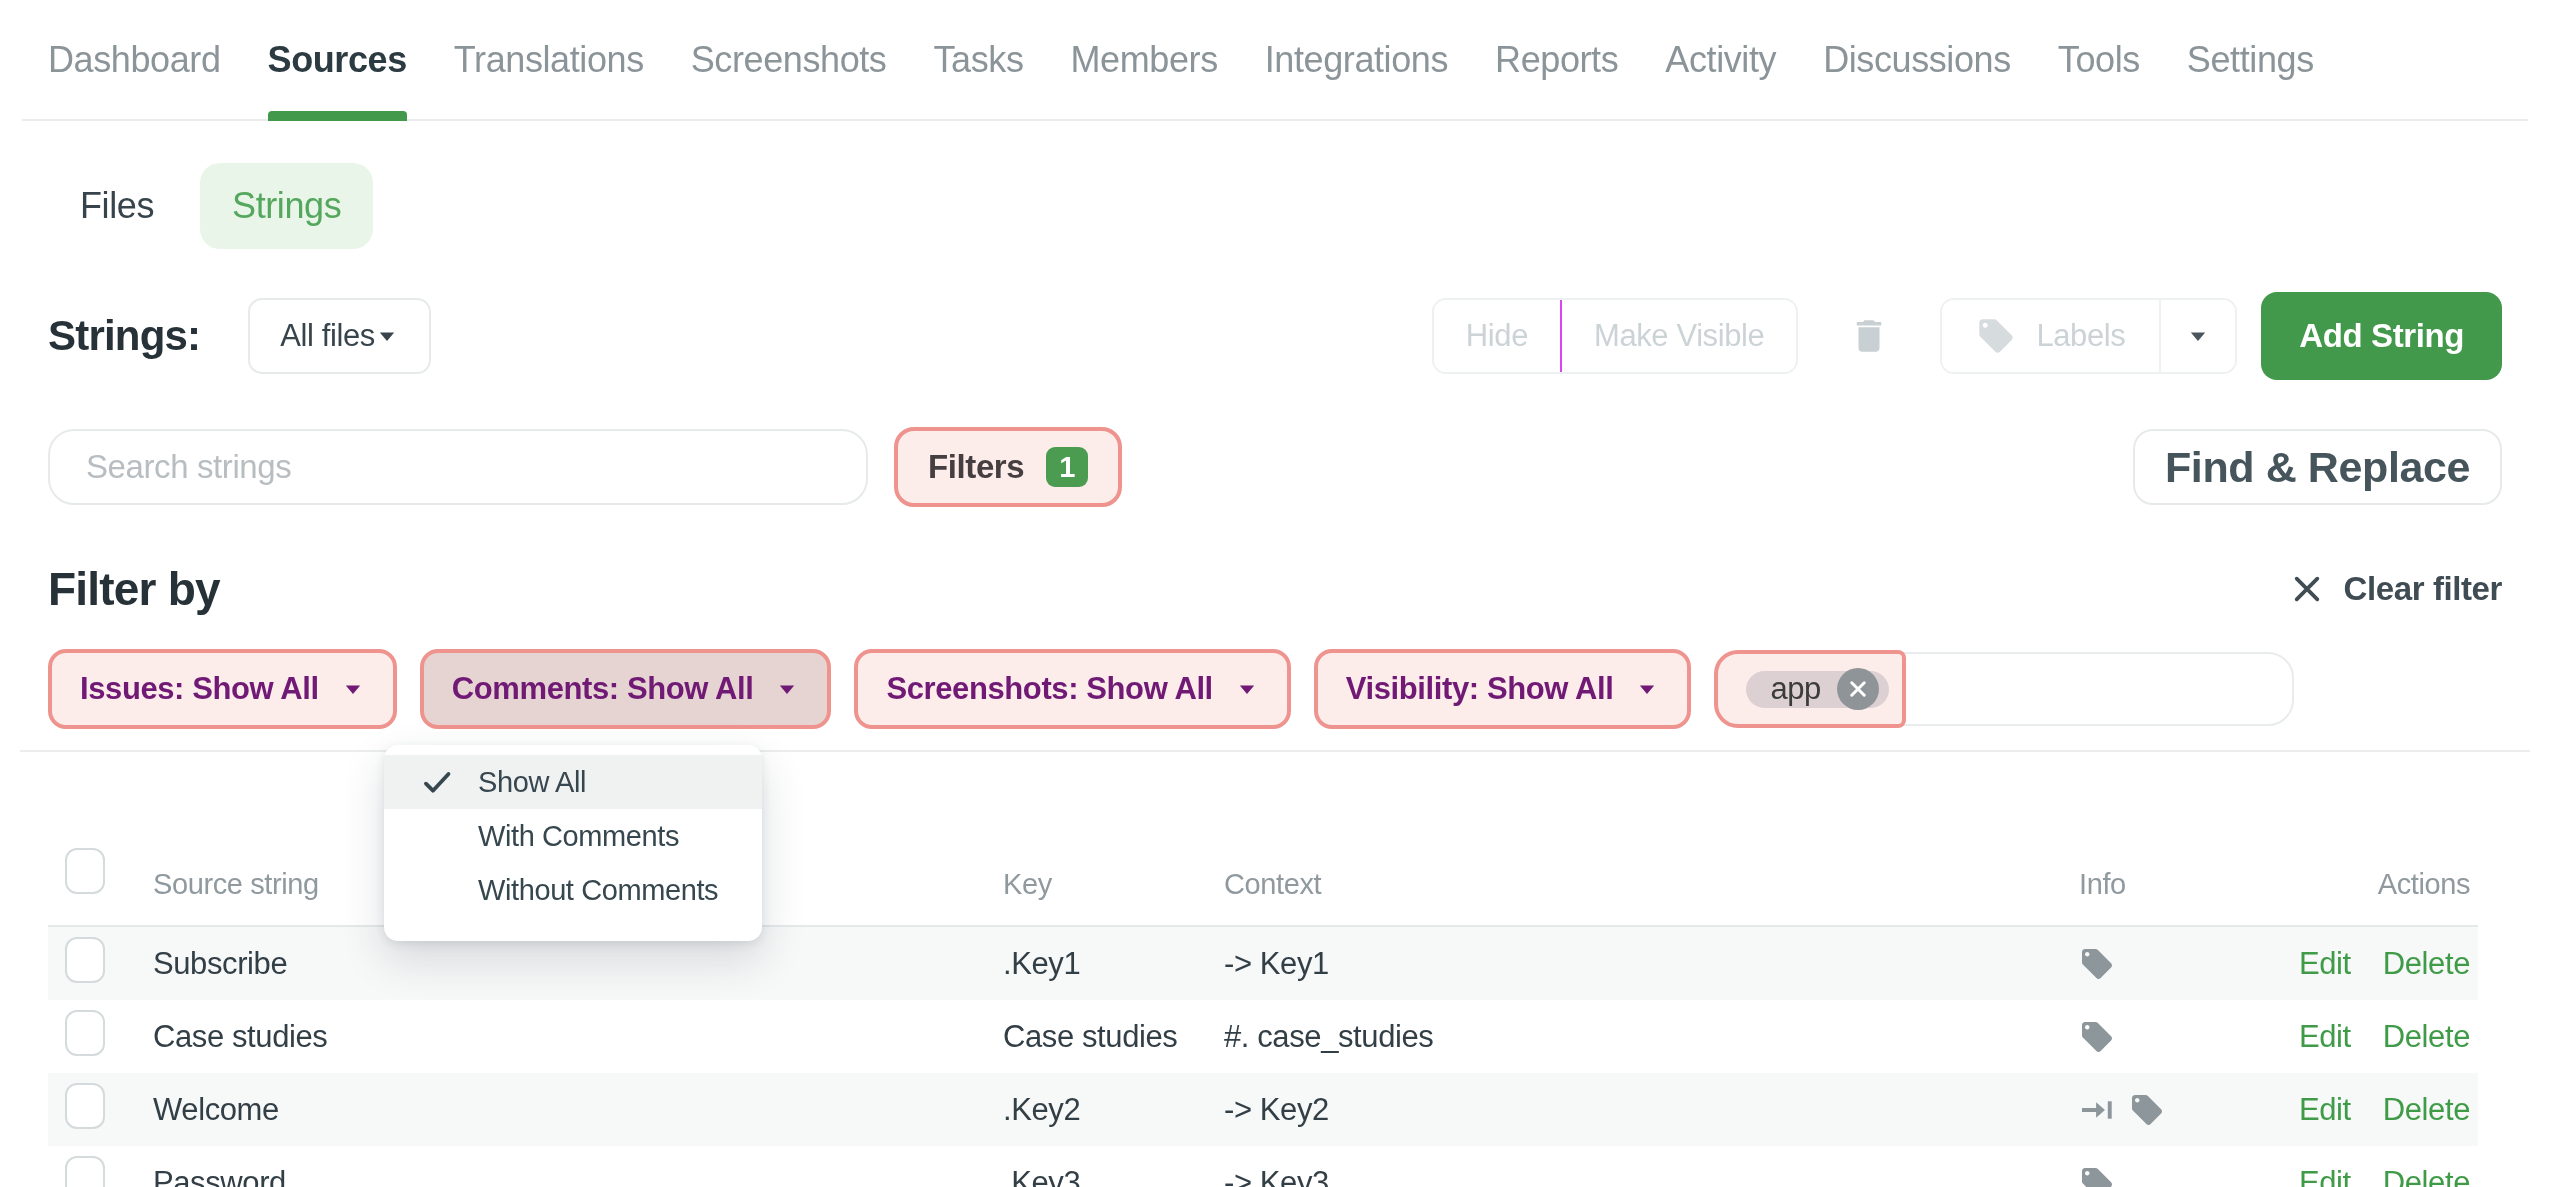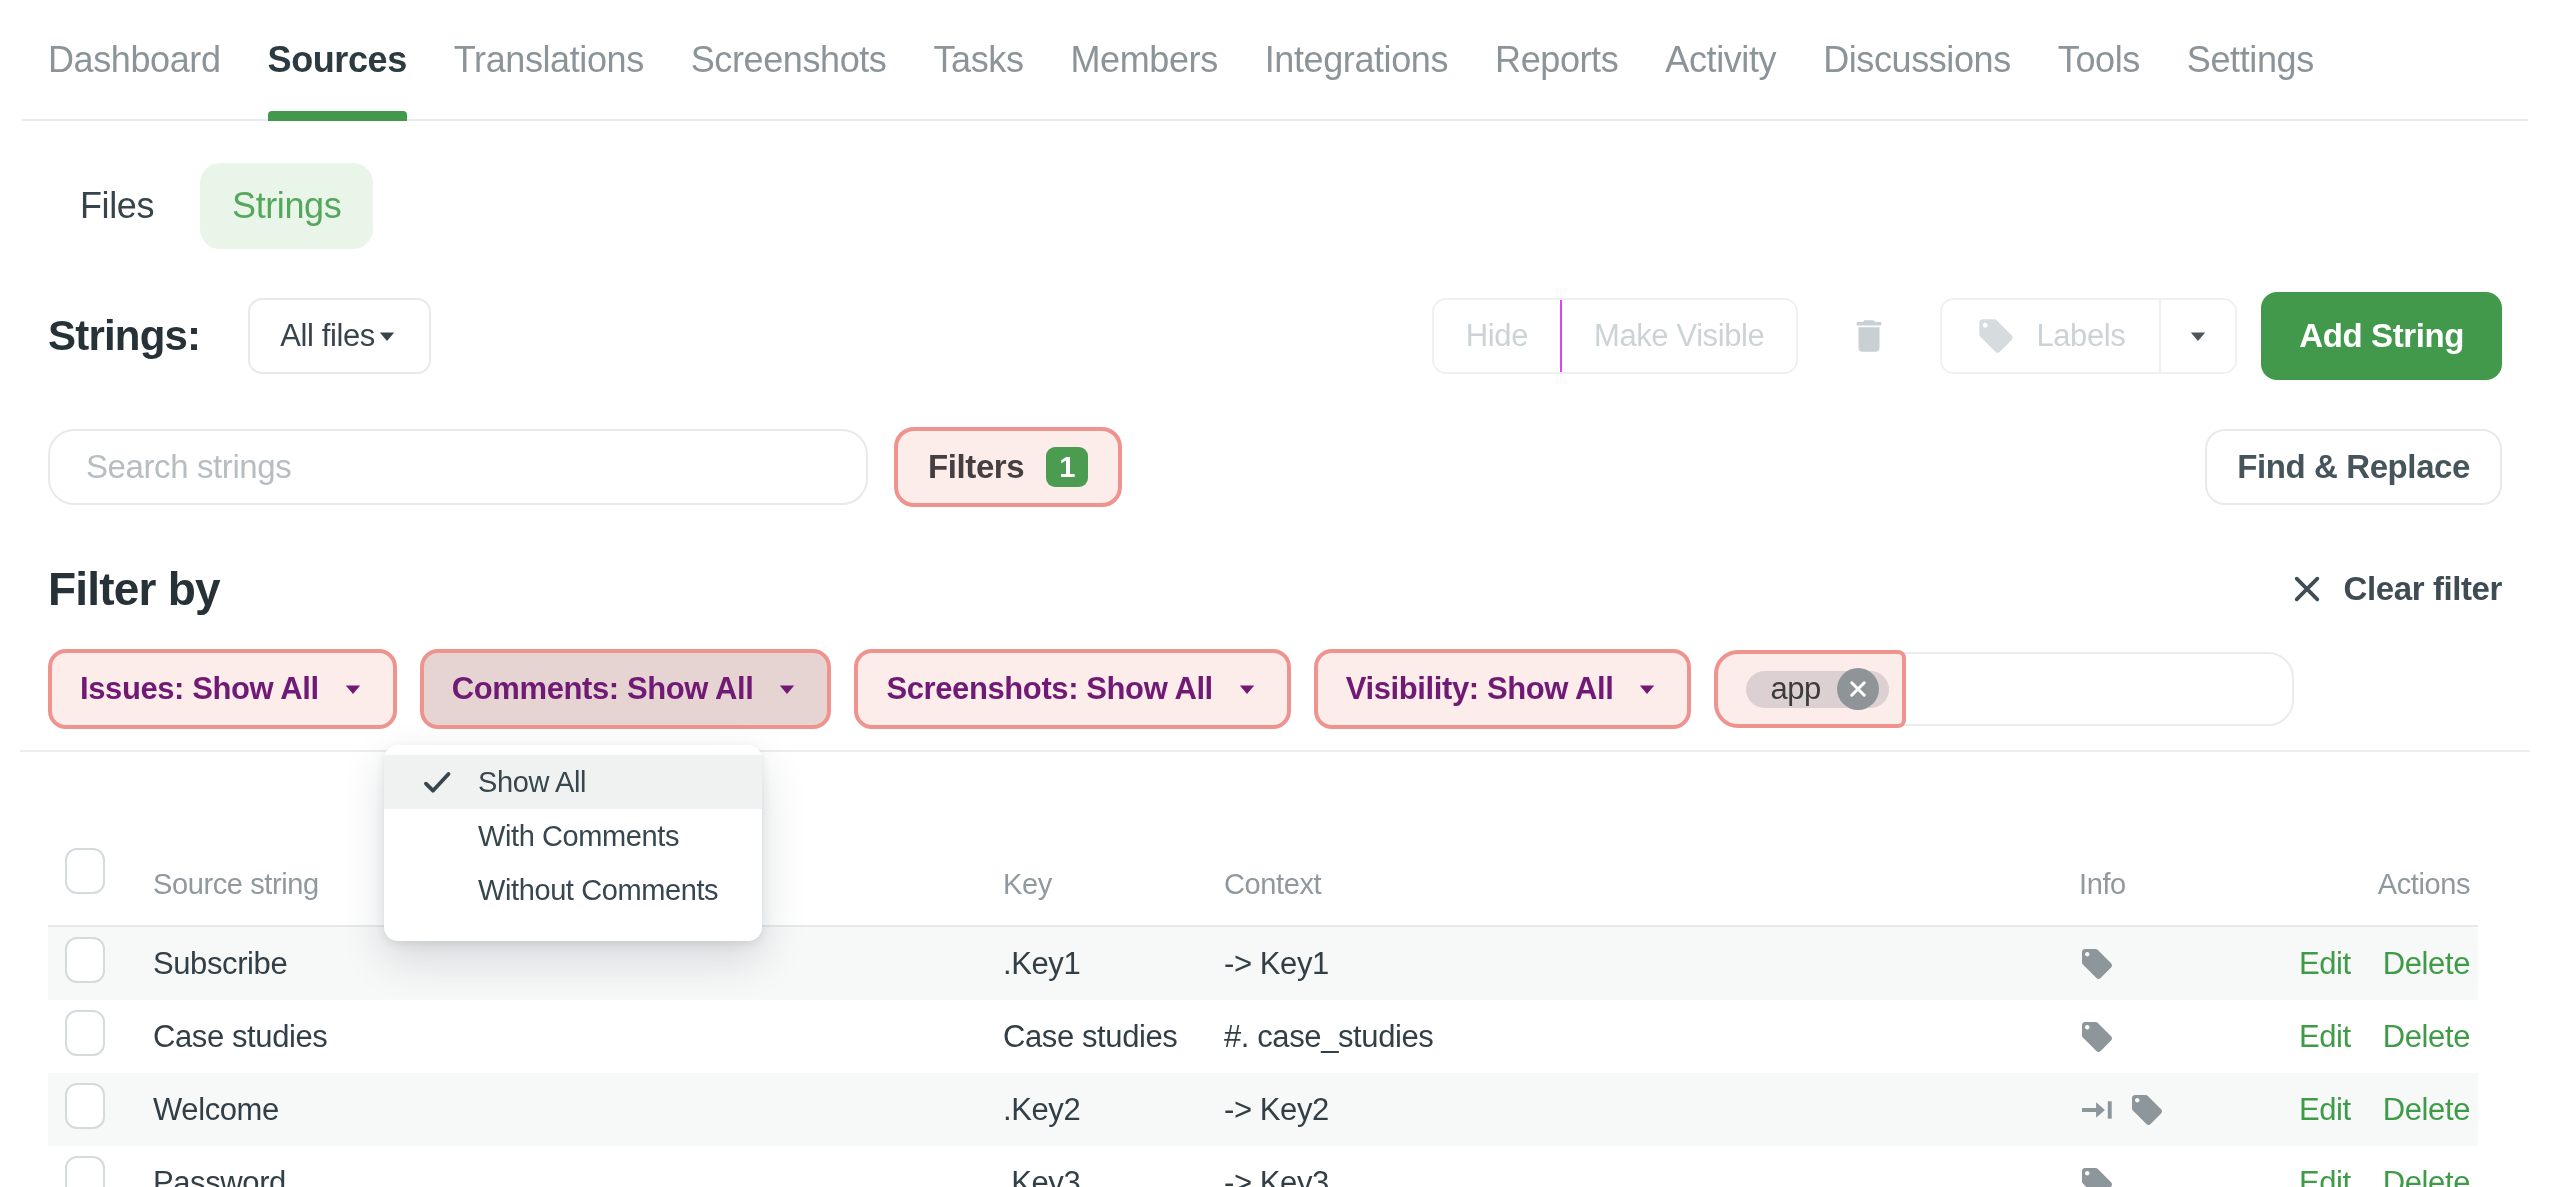--- a/index.html
+++ b/index.html
@@ -89,21 +89,21 @@
     background:var(--pink-bg); border:4px solid var(--pink-border); border-radius:20px;
     height:80px; padding:0 30px; font-size:33px; font-weight:700; color:#453f42;
     cursor:pointer; font-family:inherit; letter-spacing:-0.4px;
   }
   .filters-badge {
     background:#4b9b51; color:#fff; font-size:29px; font-weight:700;
     min-width:42px; height:40px; border-radius:9px;
     display:inline-flex; align-items:center; justify-content:center; padding:0 10px;
   }
   .find-replace {
-    margin-left:auto; font-weight:700; color:#46555c; border-radius:20px; font-size:33px;
+    margin-left:auto; font-weight:700; color:#46555c; border-radius:20px; font-size:43px;
   }
 
   
   .filterby-row { display:flex; align-items:center; margin:58px 48px 0 48px; height:48px; }
   .filterby-title { font-size:46px; font-weight:700; color:#263238; letter-spacing:-0.8px; }
   .clear-filter {
     margin-left:auto; display:inline-flex; align-items:center; gap:22px;
     background:none; border:none; color:#3f4c53; font-size:33px; font-weight:700;
     cursor:pointer; font-family:inherit; letter-spacing:-0.4px;
   }

